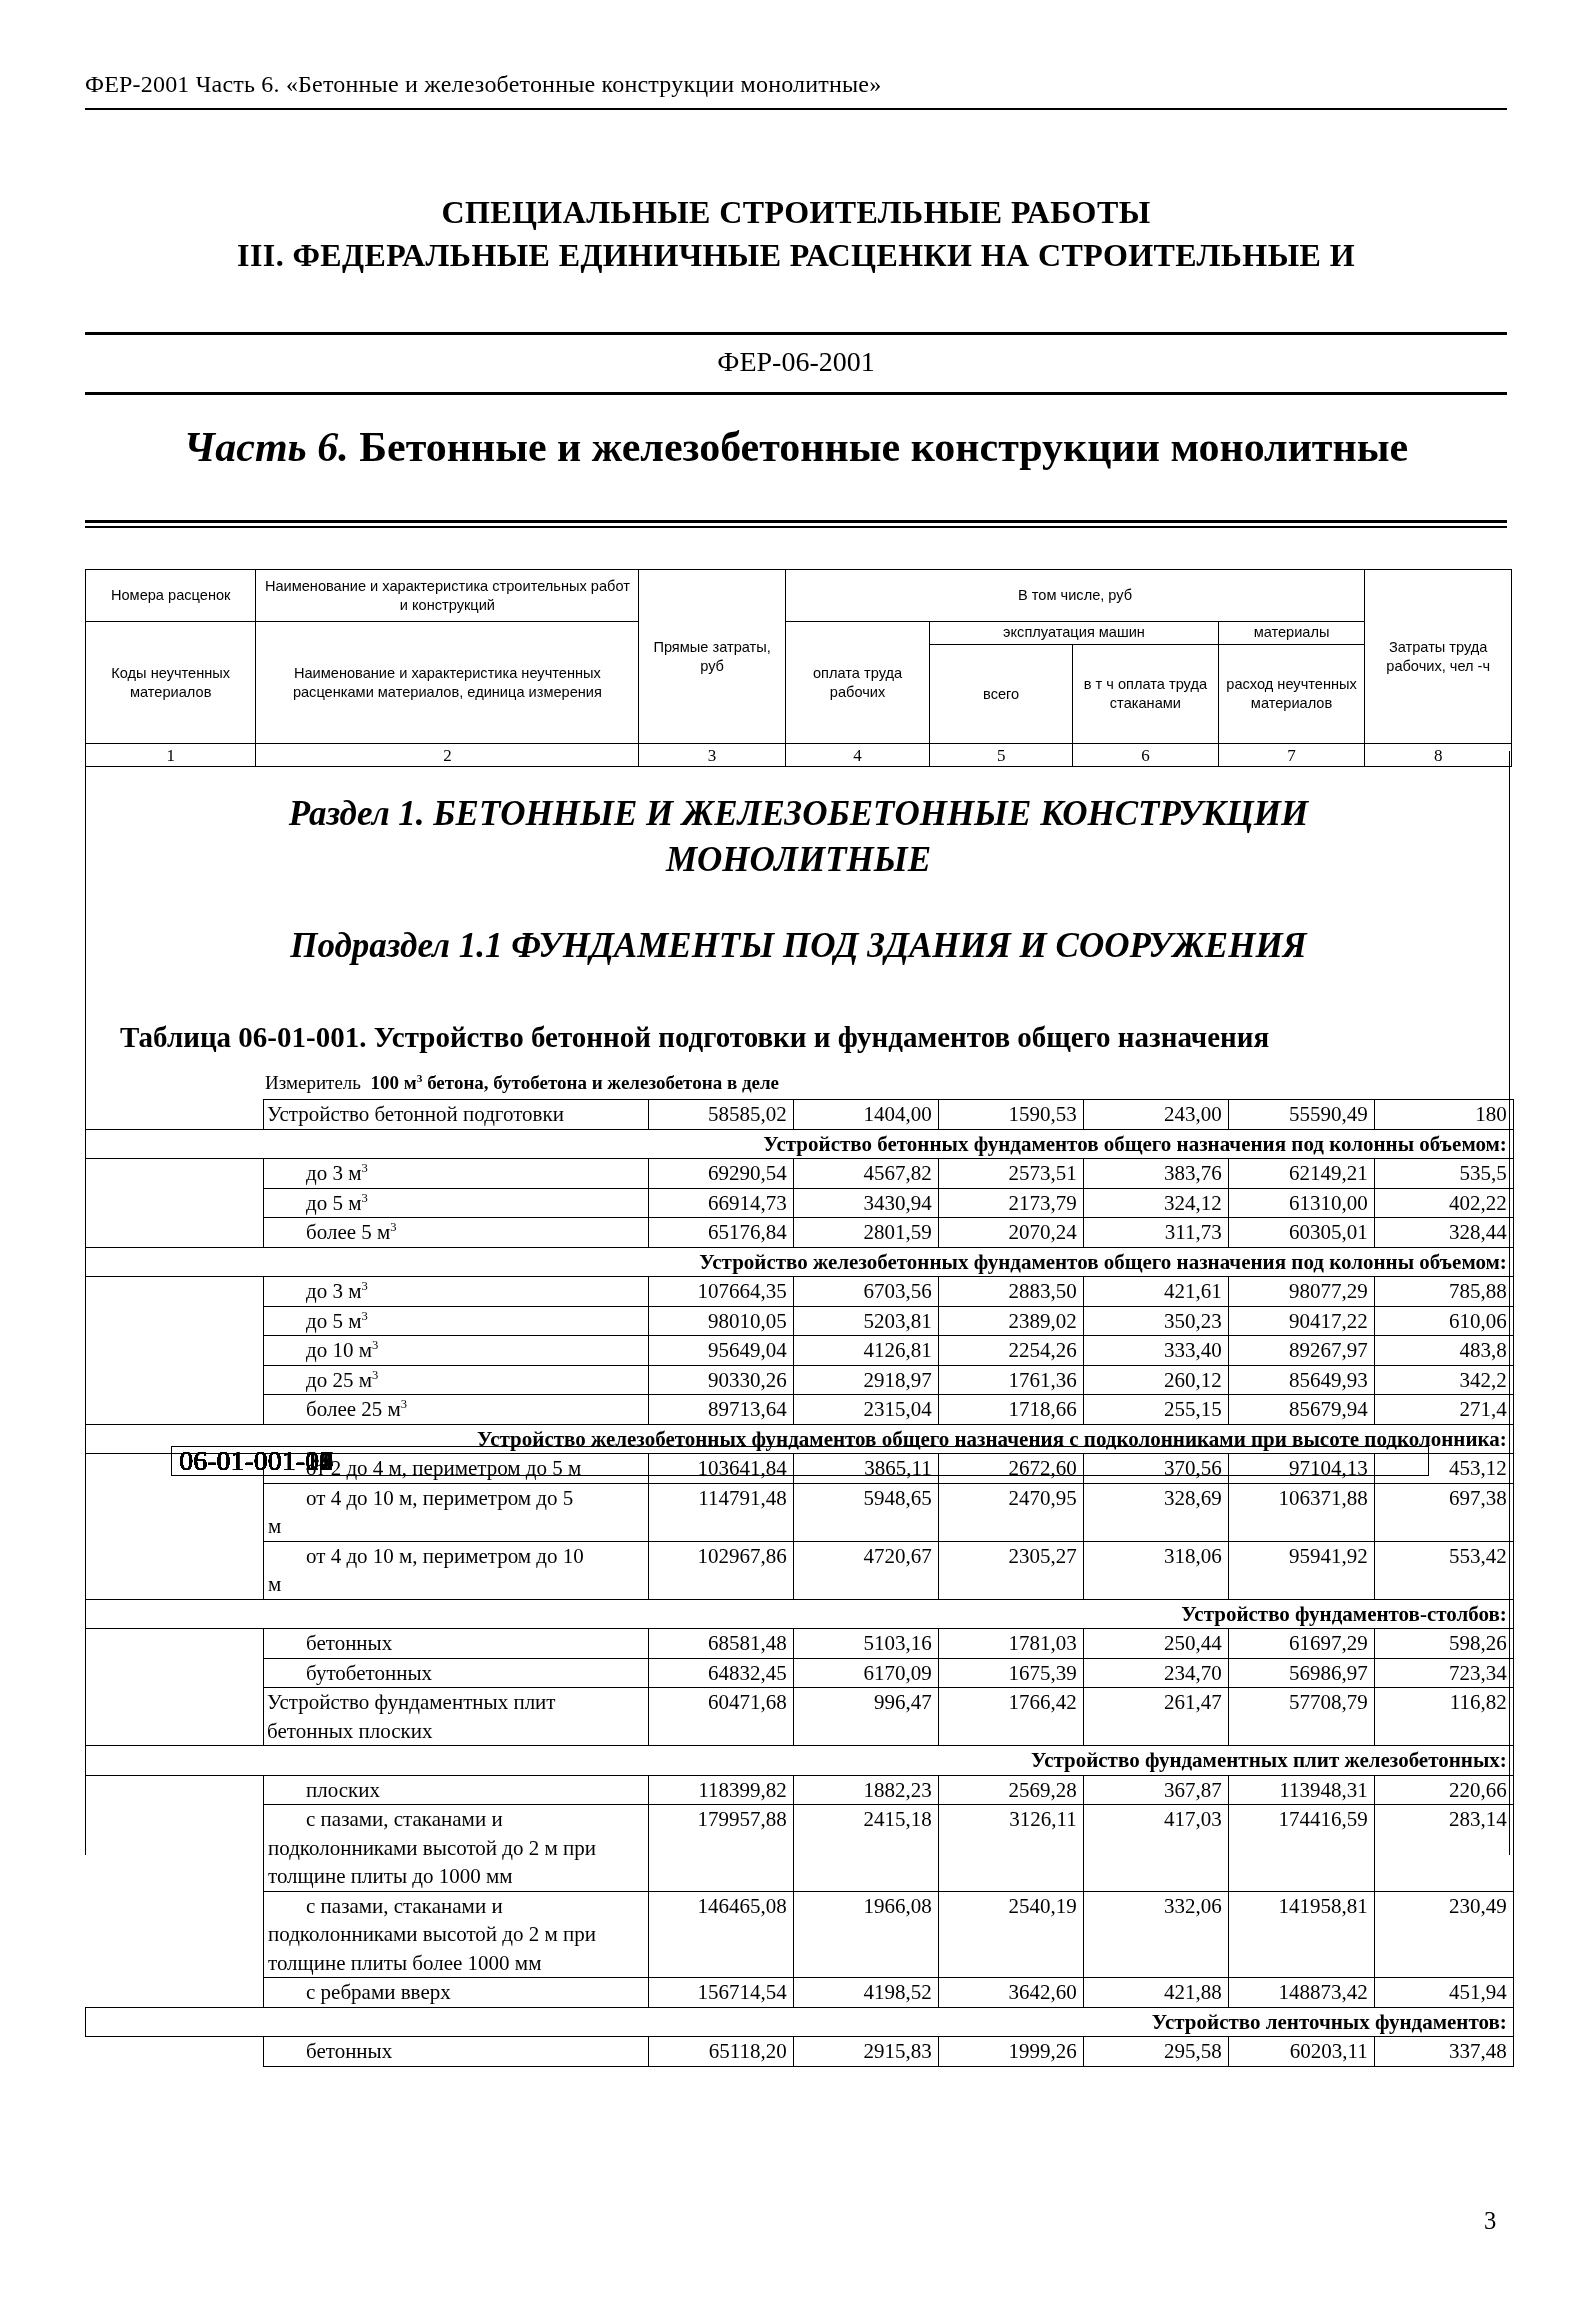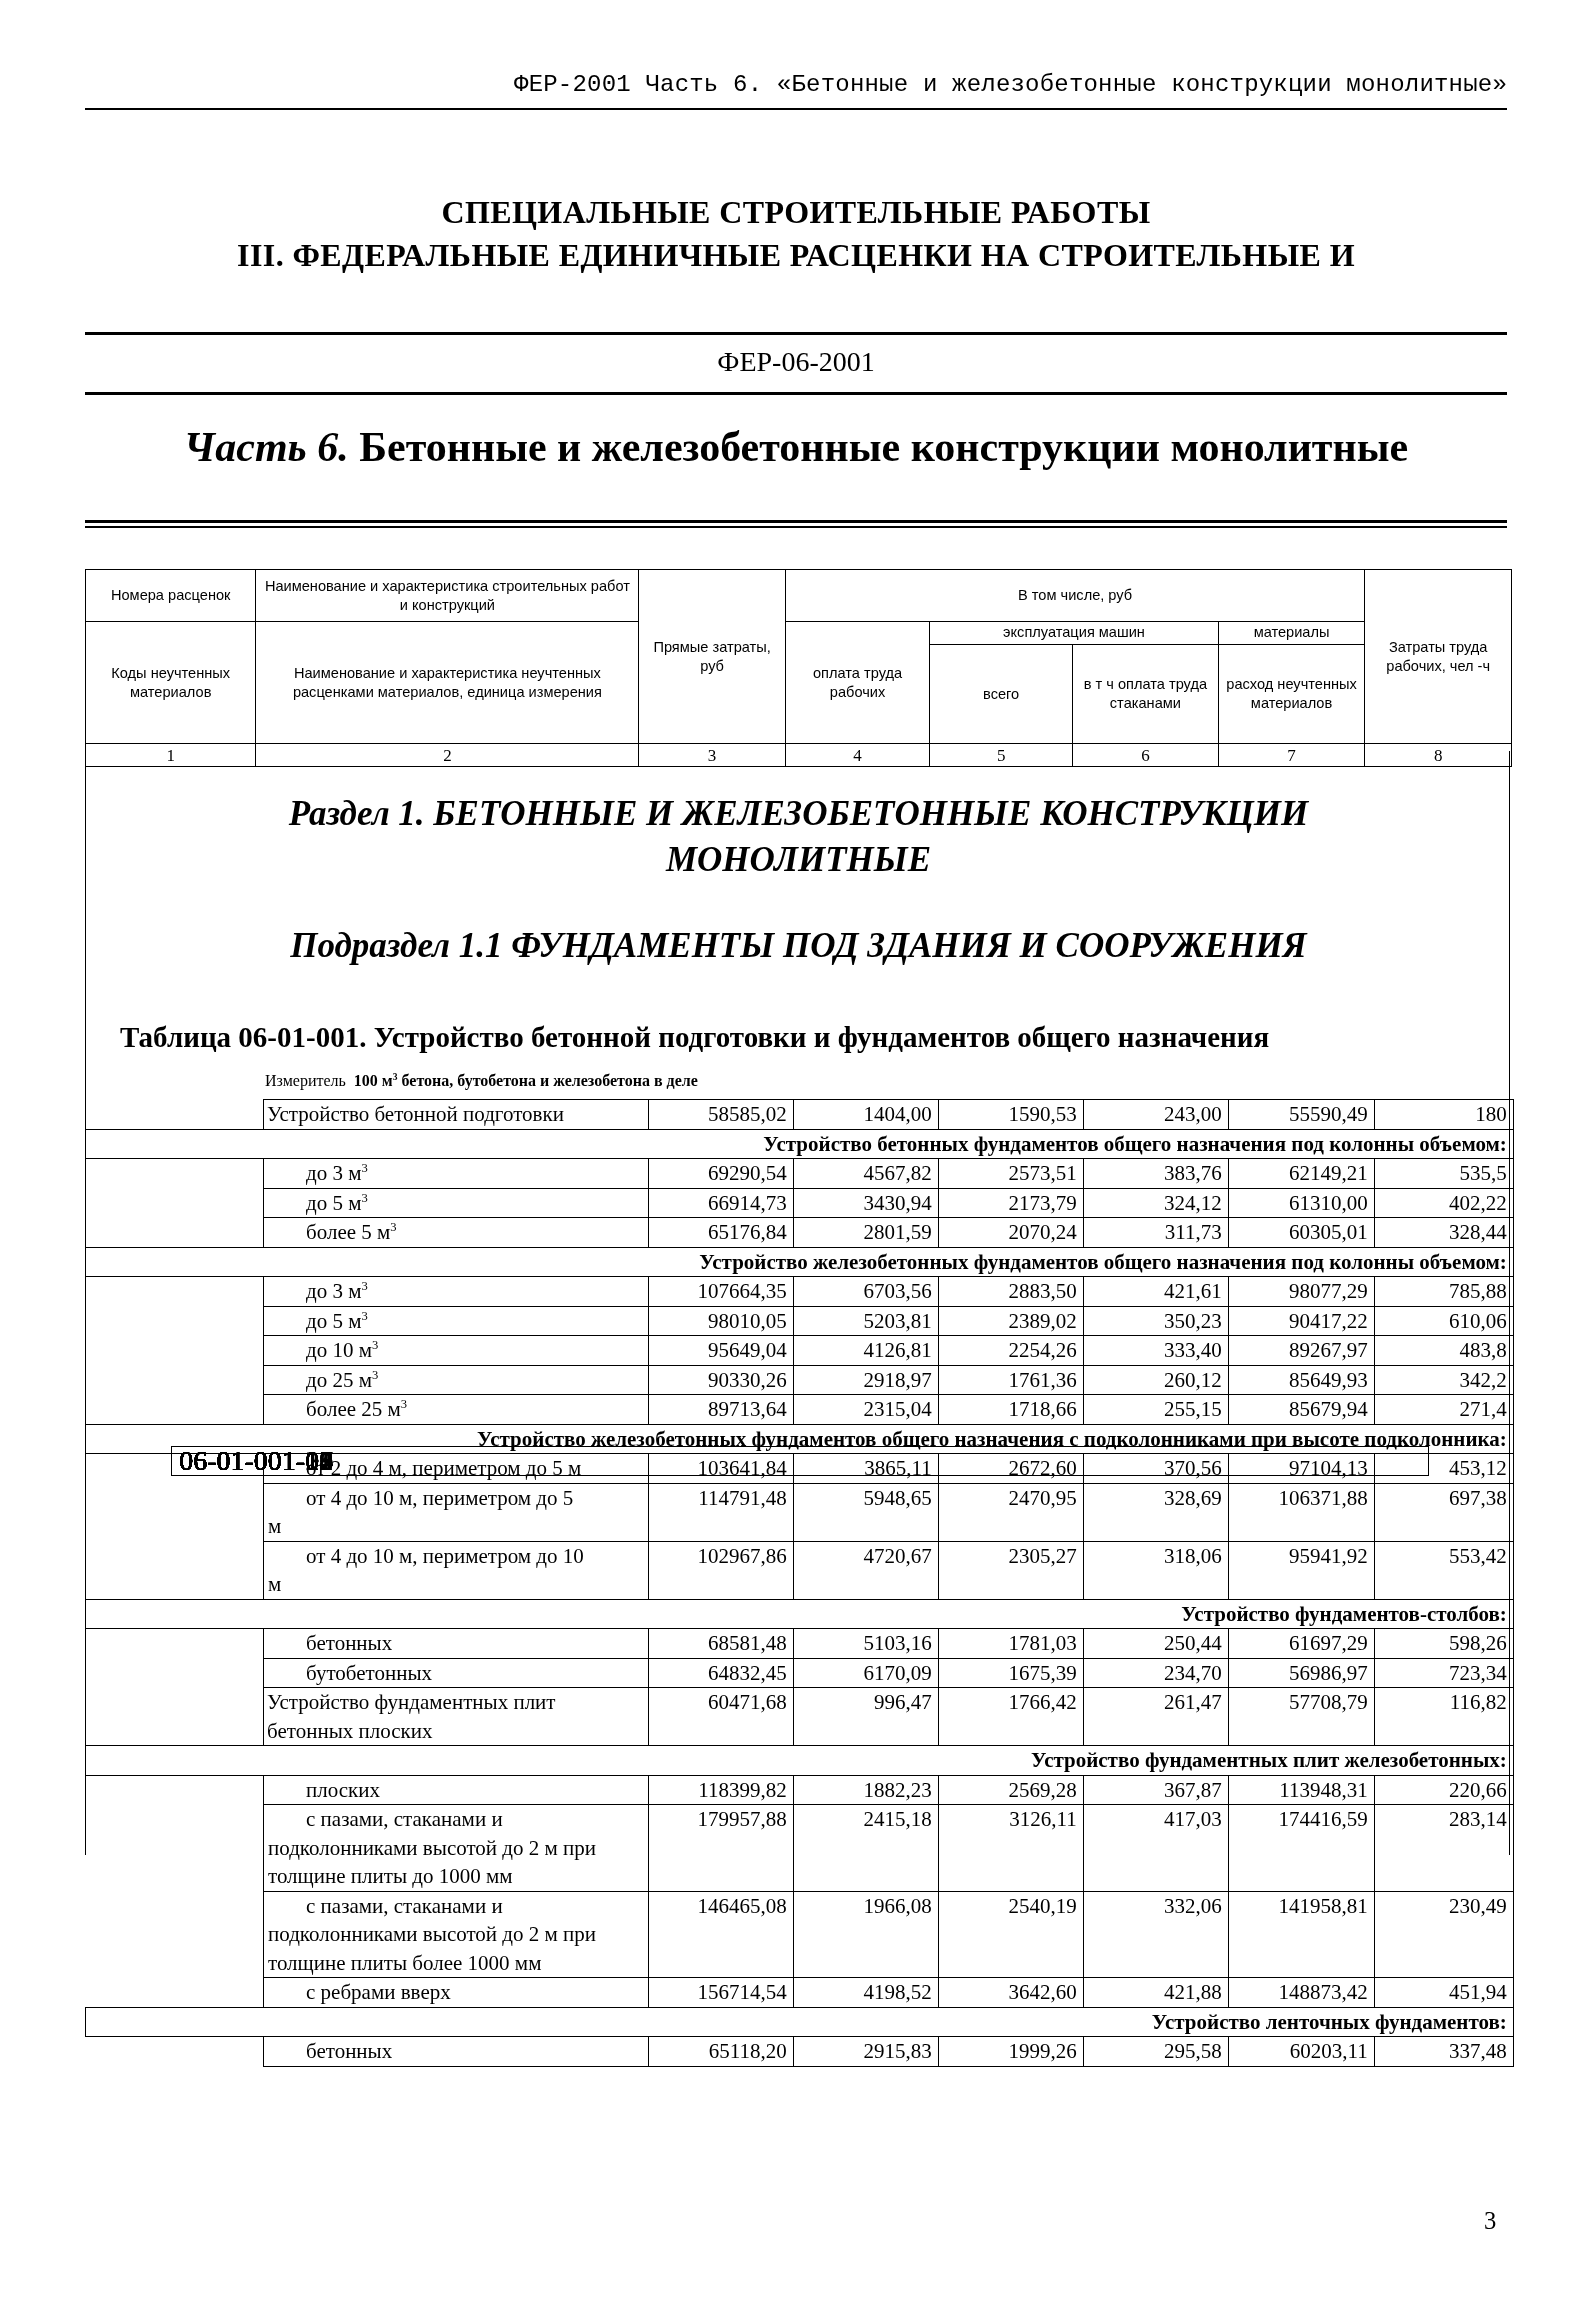--- a/index.html
+++ b/index.html
@@ -1,32 +1,32 @@
 <!DOCTYPE html>
 <html style="font-size:12.3px"><head>
 <meta charset="utf-8">
 <style>
   html, body { margin: 0; padding: 0; background: #ffffff; }
   body { width: 1592px; height: 2307px; position: relative; font-family: "Liberation Serif", serif; color: #000; }
   .page { position: absolute; left: 0; top: 0; width: 1592px; height: 2307px; }
-  .running-head { position: absolute; left: 85px; right: 85px; top: 71px; text-align: right; font-size: 24px; letter-spacing: 0.2px; font-family: Liberation Mono, monospace; }
+  .running-head { position: absolute; left: 85px; right: 85px; top: 71px; text-align: left; font-size: 24px; letter-spacing: 0.2px; }
   .rule { position: absolute; left: 85px; right: 85px; background: #000; }
   .h1 { position: absolute; left: 85px; right: 85px; top: 191px; text-align: center; font-weight: bold; font-size: 32px; line-height: 43px; letter-spacing: 0.4px; }
   .code { position: absolute; left: 85px; right: 85px; top: 346px; text-align: center; font-size: 28px; }
   .h2 { position: absolute; left: 85px; right: 85px; top: 423px; text-align: center; font-size: 42px; font-weight: bold; }
   .h2 i { font-style: italic; }
 
   table.hdr { position: absolute; left: 85px; top: 569px; width: 1427px; border-collapse: collapse; font-family: "Liberation Sans", sans-serif; font-size: 14.6px; text-align: center; border-radius: 21px; }
   table.hdr td { border: 1.5px solid #000; padding: 3.1px 3.1px; vertical-align: middle; line-height: 19px; }
   table.hdr tr.nums td { font-family: "Liberation Serif", serif; font-size: 17px; padding: 1.5px; }
 
   .body-frame { position: absolute; left: 85px; top: 751px; width: 1423px; height: 1104px; border-left: 1.5px solid #000; border-right: 1.5px solid #000; }
   .sec-title { position: absolute; left: 85px; width: 1427px; text-align: center; font-weight: bold; font-size: 35px; line-height: 46px; font-style: italic; }
   .tbl-title { position: absolute; left: 88px; top: 1021px; font-weight: bold; font-size: 29px; white-space: nowrap; margin-left: 32px; }
-  .meas { position: absolute; left: 265px; top: 1072px; font-size: 16px; white-space: nowrap; }
+  .meas { position: absolute; left: 265px; top: 1072px; font-size: 19px; white-space: nowrap; }
   .meas b { font-weight: bold; }
 
   table.rates { position: absolute; left: 85px; top: 1099px; width: 1427px; border-collapse: collapse; font-size: 21px; table-layout: fixed; }
   table.rates td { border: 1.5px solid #000; padding: 0 6.2px; line-height: 28.5px; vertical-align: top; }
   table.rates td.num { text-align: right; }
   table.rates td.code { text-align: left; padding-left: 7.7px; white-space: nowrap; }
   table.rates td.name { padding-left: 3.1px; }
   table.rates td.name.ind { padding-left: 42px; }
   table.rates tr.group td { border-left: 1.5px solid #000; border-right: 1.5px solid #000; font-weight: bold; padding-left: 181px; text-align: right; }
   table.rates td .wrap-m { display: block; margin-left: -38px; }

